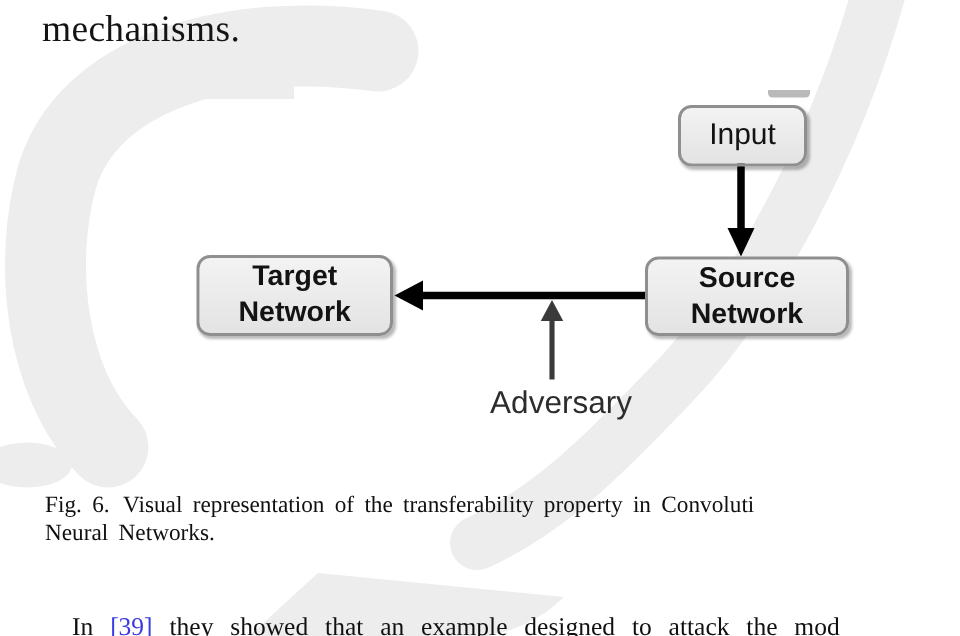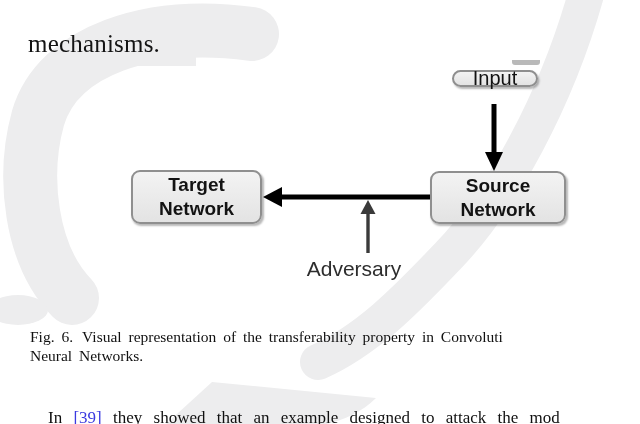--- a/index.html
+++ b/index.html
@@ -5,38 +5,38 @@
   html,body{margin:0;padding:0;background:#ffffff;}
   #page{
     position:relative;width:640px;height:424px;overflow:hidden;
     background:#ffffff;font-family:"Liberation Serif",serif;color:#111;
   }
   
   #watermark{position:absolute;left:0;top:0;z-index:0;}
   
   .top-text{
     position:absolute;left:28px;top:6px;font-size:25px;letter-spacing:.2px;
-    color:#141414;z-index:3;margin-top:24px;
+    color:#141414;z-index:3;
   }
   
   #arrows{position:absolute;left:0;top:0;z-index:2;}
   .node{
     position:absolute;z-index:3;box-sizing:border-box;
     background:linear-gradient(#f3f3f3,#e3e3e3);
     border:2px solid #8f8f8f;border-radius:9px;
     box-shadow:1.5px 2px 2px rgba(0,0,0,.28);
     display:flex;align-items:center;justify-content:center;text-align:center;
     font-family:"Liberation Sans",sans-serif;color:#131313;
   }
-  #node-input{left:452px;top:70px;width:86px;height:17px;font-size:20px;font-weight:400;}
+  #node-input{left:452px;top:70px;width:86px;height:41px;font-size:20px;font-weight:400;}
   #node-source{left:430px;top:171px;width:136px;height:53px;font-size:19px;font-weight:700;line-height:24px;}
   #node-target{left:131px;top:170px;width:131px;height:54px;font-size:19px;font-weight:700;line-height:24px;}
   #node-source .lbl,#node-target .lbl{width:100px;}
   .adversary{
-    position:absolute;left:284px;top:257px;width:140px;text-align:center;z-index:3;
+    position:absolute;left:304px;top:257px;width:140px;text-align:center;z-index:3;
     font-family:"Liberation Sans",sans-serif;font-size:21px;color:#2d2d2d;
   }
   
   .caption{
     position:absolute;left:30px;top:327px;width:612px;z-index:3;
     font-size:15.5px;line-height:19px;color:#101010;
     white-space:nowrap;overflow:hidden;word-spacing:3px;
   }
   .caption .fig-label{margin-right:9px;}
   .caption .line2{display:block;white-space:nowrap;}

